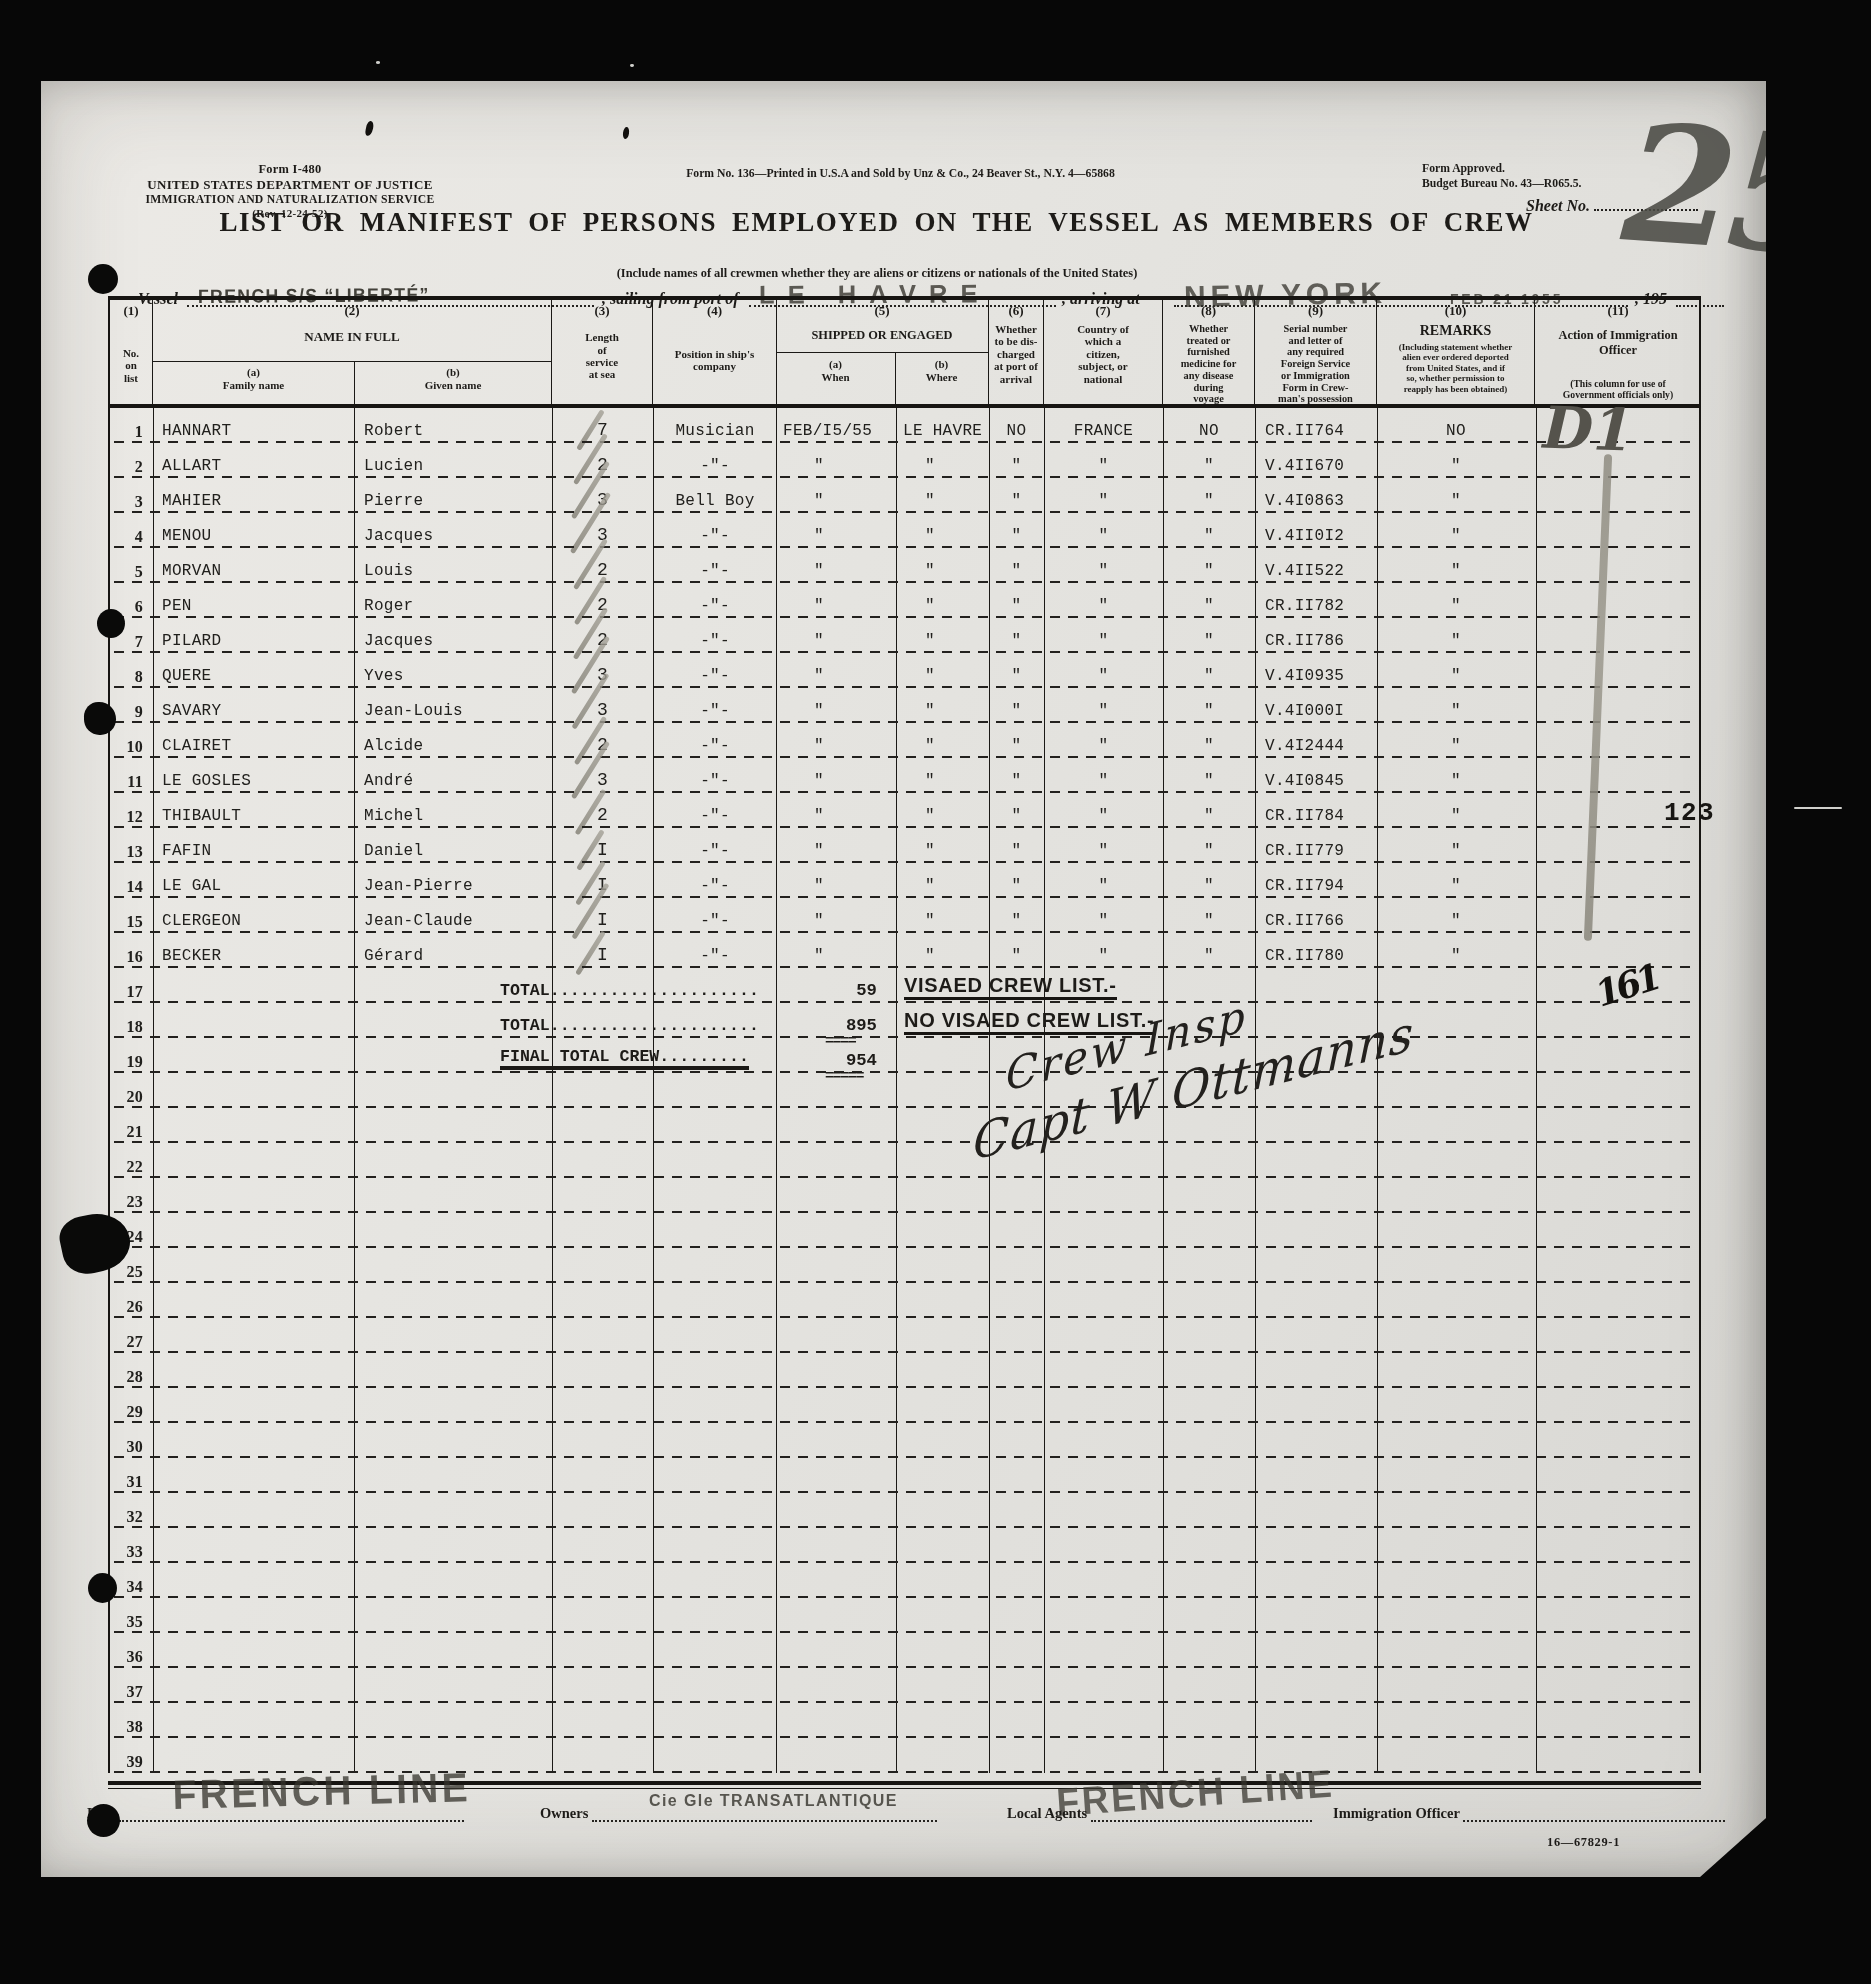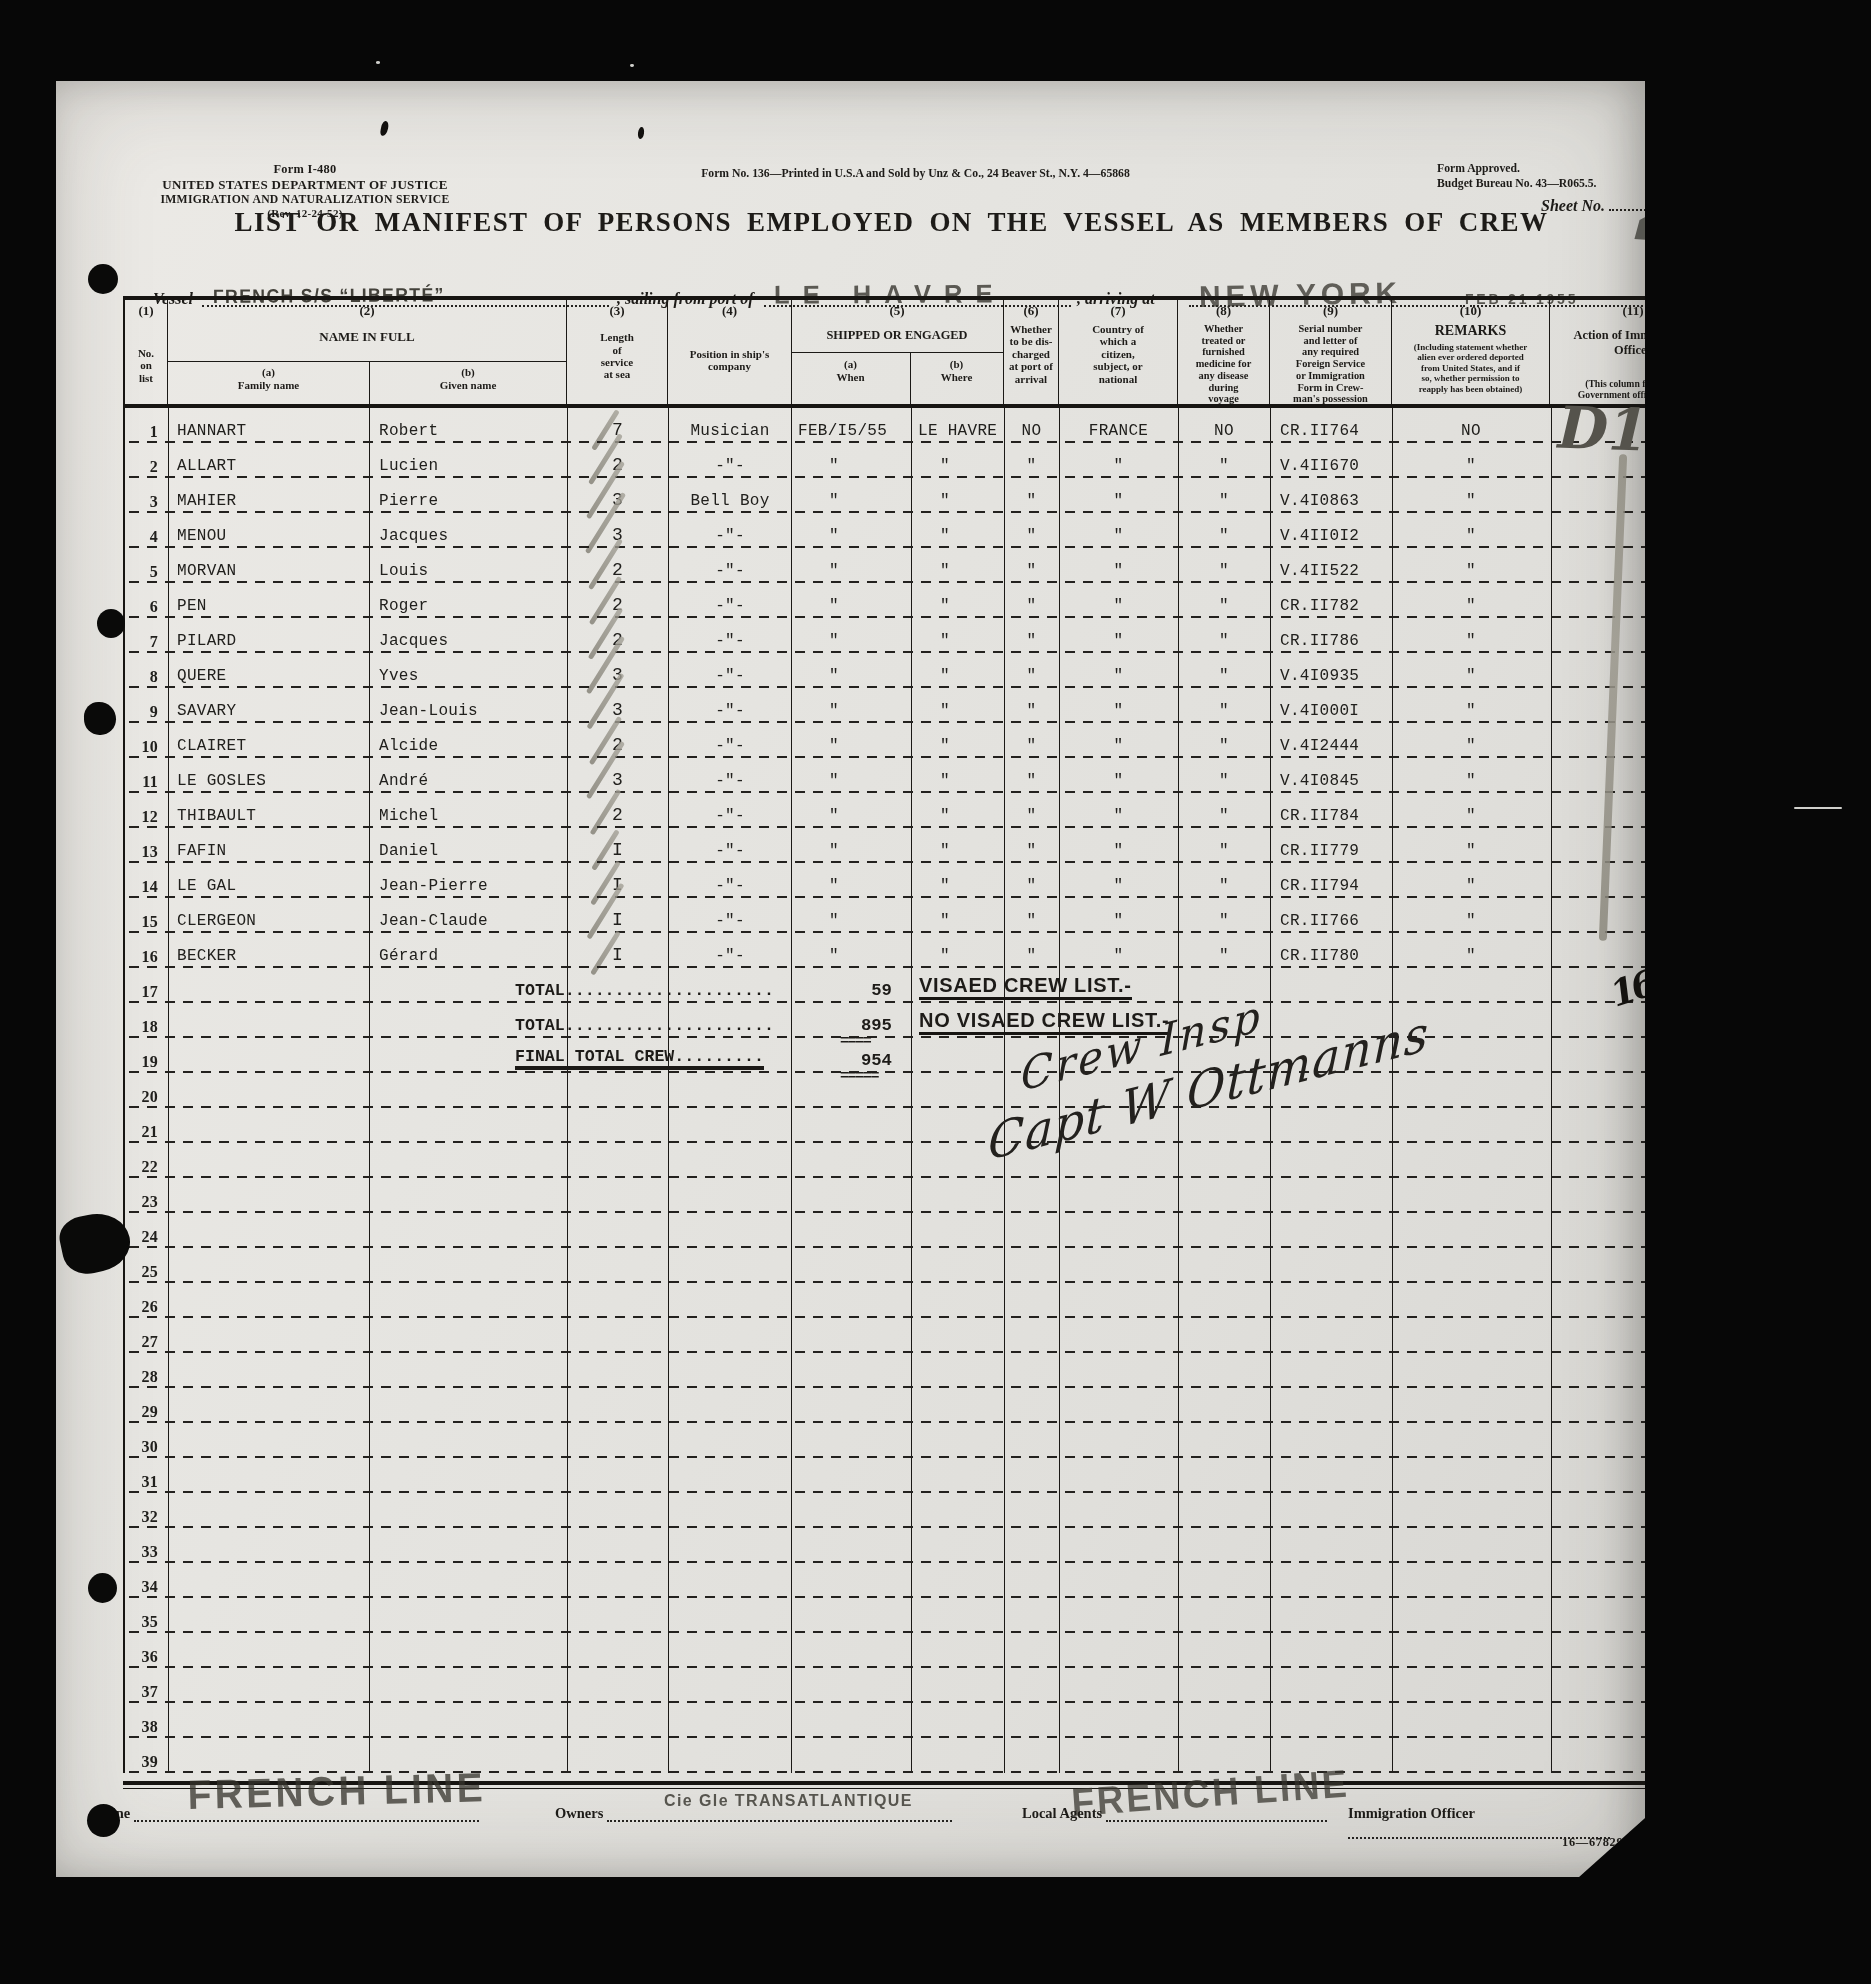--- a/index.html
+++ b/index.html
@@ -6,21 +6,21 @@
   body{
     width:1872px;height:1985px;position:relative;
     background:#070707;overflow:hidden;
     font-family:"Liberation Serif","DejaVu Serif",serif;
     color:#1d1b18;
   }
   .speck{position:absolute;background:#cfcfcb;border-radius:50%;}
 
   
   .paper{
-    position:absolute;left:56px;top:81px;width:1589px;height:1796px;
+    position:absolute;left:41px;top:81px;width:1725px;height:1796px;
     background:linear-gradient(115deg,#eceae6 0%,#e6e5e1 35%,#e0dfdb 70%,#d7d6d2 100%);
     box-shadow:inset 0 0 97px rgba(60,55,45,.22), inset -12.4px 0 35px rgba(0,0,0,.18);
     clip-path:polygon(0 0,100% 0,100% calc(100% - 59px),calc(100% - 66px) 100%,0 100%);
   }
   .ink-blot{position:absolute;background:#12100e;border-radius:50%;}
 
   
   .form-id{position:absolute;left:104px;top:81px;width:290px;text-align:center;
     font-weight:bold;font-size:11.7px;line-height:1.22;letter-spacing:0.3px;}
   .form-id .l1{font-size:12.4px;}
@@ -154,20 +154,21 @@
     <div>Form Approved.</div>
     <div>Budget Bureau No. 43—R065.5.</div>
   </div>
   <div class="sheet-no">
     <span>Sheet No.</span>
     <span class="leader"></span>
   </div>
   <div class="big-25 hw">25</div>
 
   <div class="doc-title">LIST OR MANIFEST OF PERSONS EMPLOYED ON THE VESSEL AS MEMBERS OF CREW</div>
+  <div class="doc-include">(Include names of all crewmen whether they are aliens or citizens or nationals of the United States)</div>
 
   <div class="vessel-line">
     <span class="vl-label" style="left:97px">Vessel</span>
     <span class="vl-leader" style="left:146px;width:407px"></span>
     <span class="stamp st-vessel">FRENCH S/S “LIBERTÉ”</span>
     <span class="vl-label" style="left:561px">, sailing from port of</span>
     <span class="vl-leader" style="left:708px;width:307px"></span>
     <span class="stamp st-lehavre">LE HAVRE</span>
     <span class="vl-label" style="left:1021px">, arriving at</span>
     <span class="vl-leader" style="left:1133px;width:276px"></span>

